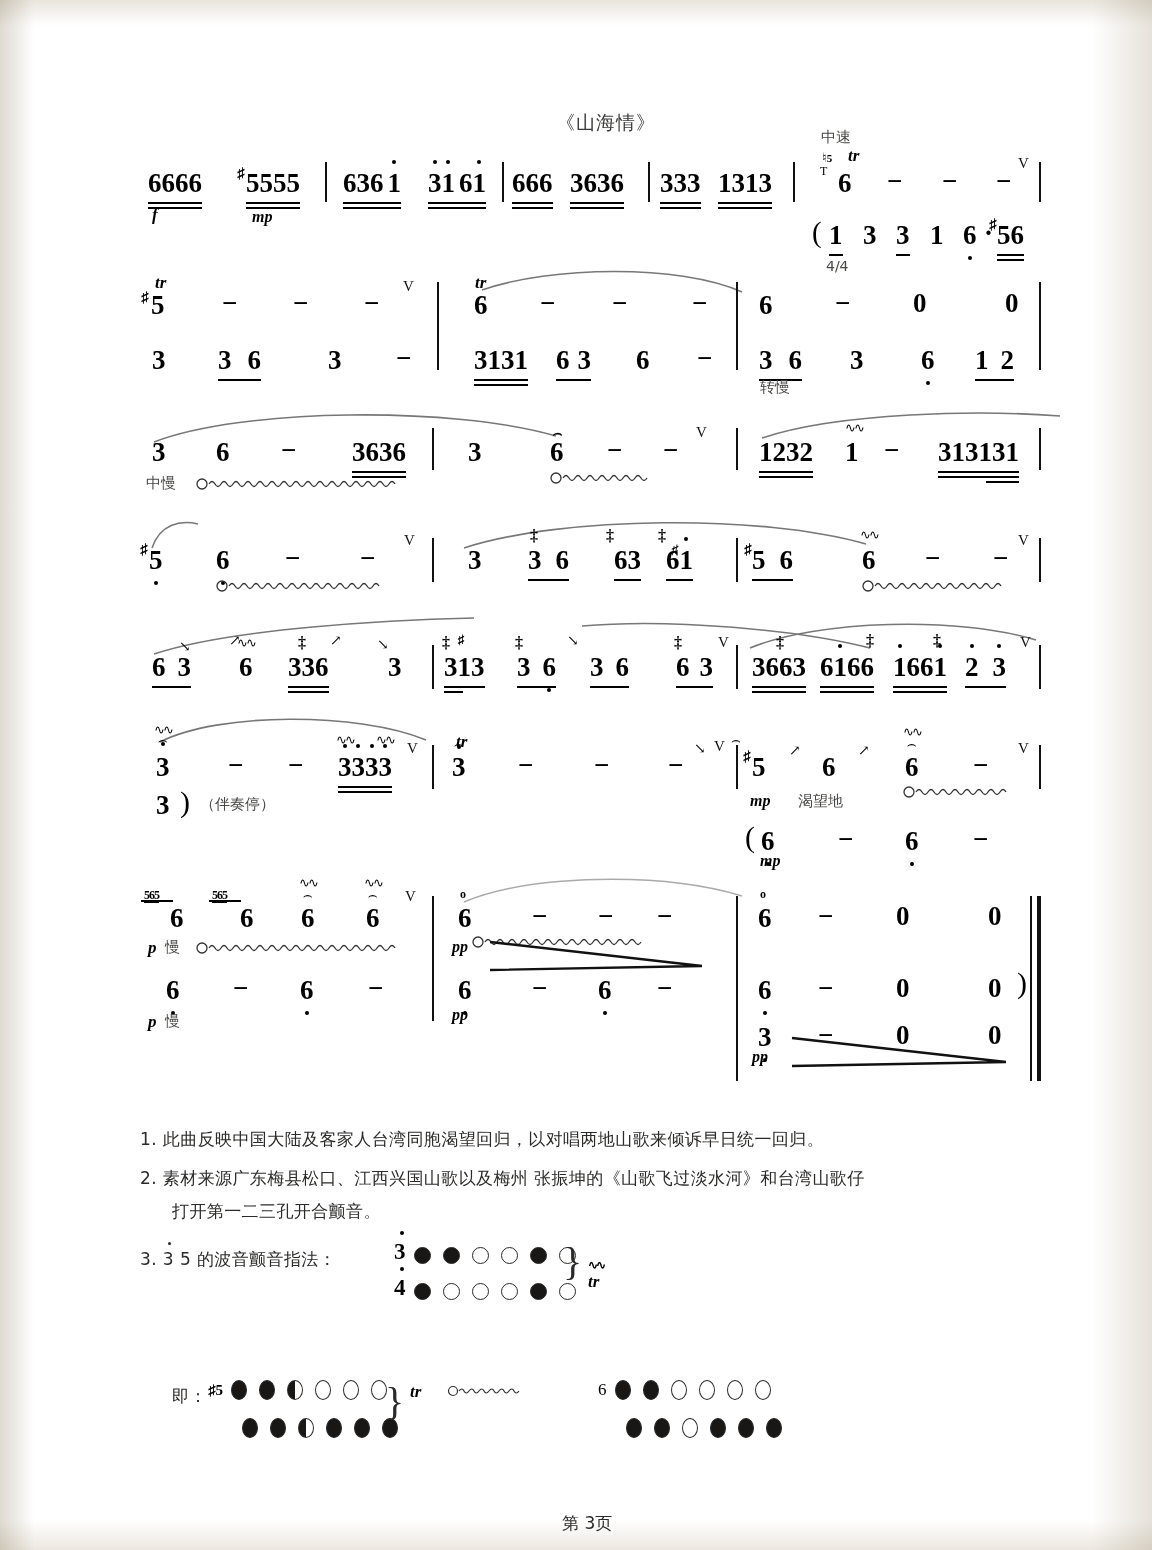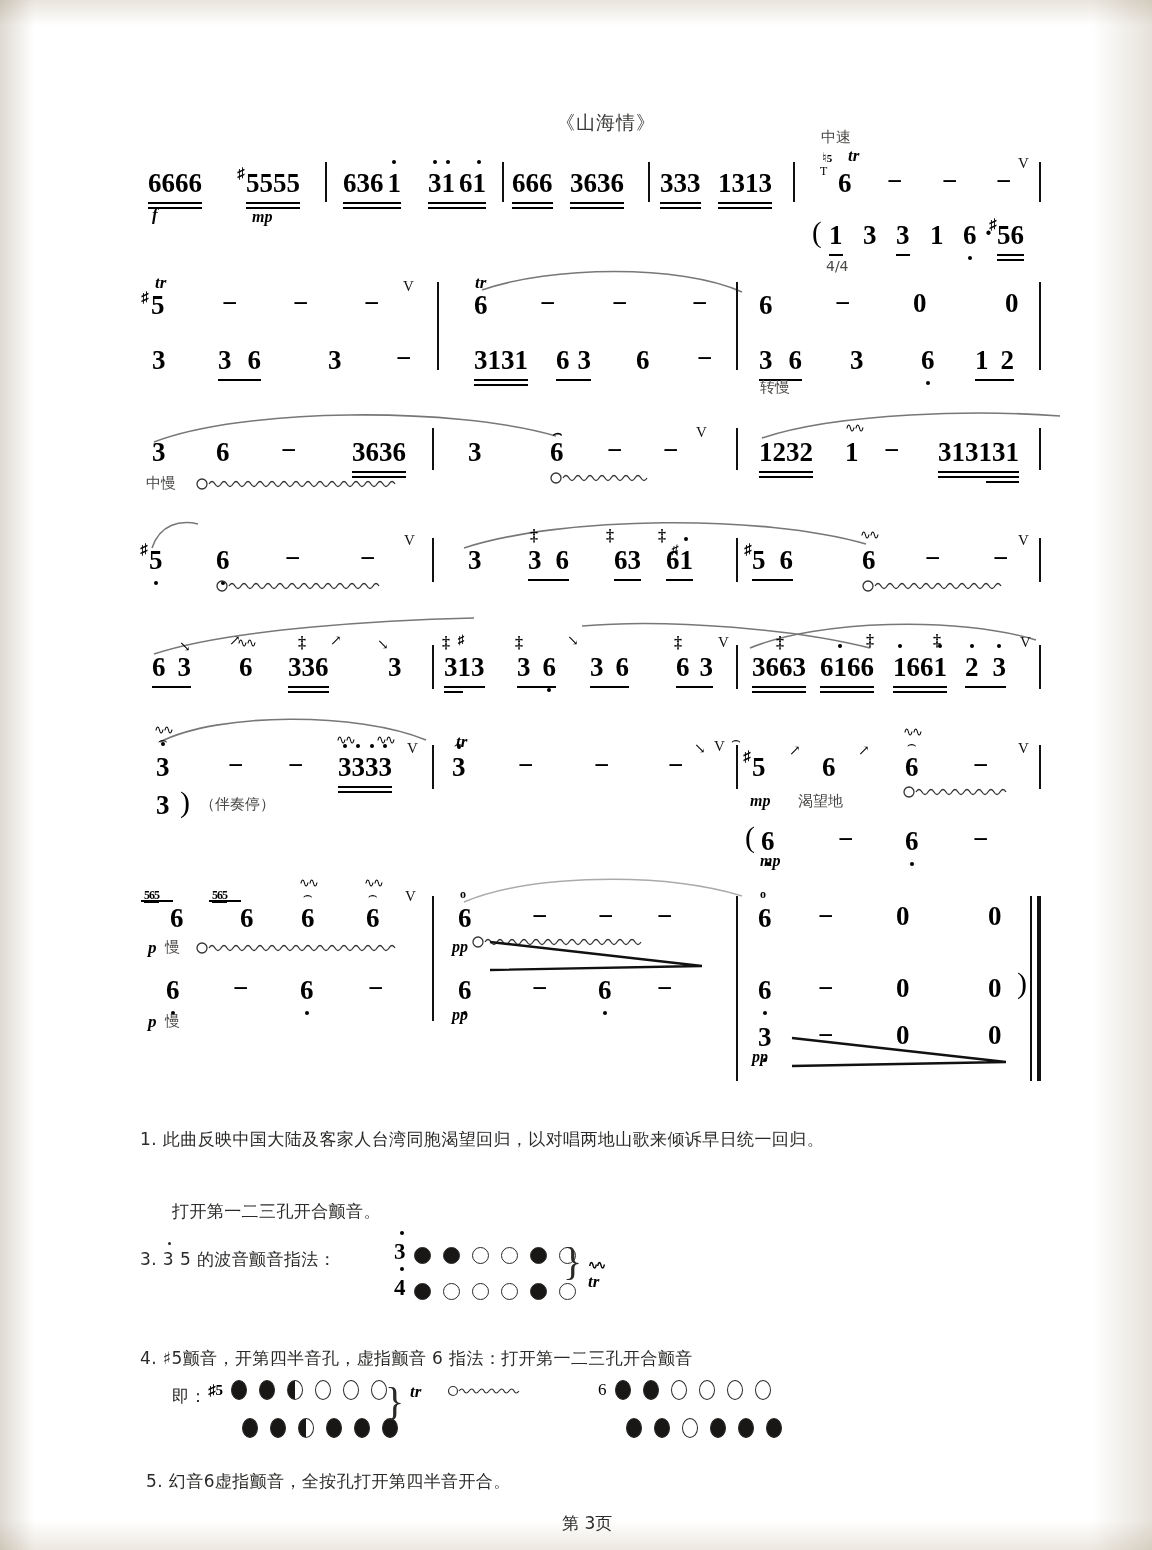--- a/index.html
+++ b/index.html
@@ -583,20 +583,24 @@
 
     <div class="bar" style="left:1030px;top:896px;height:185px;"></div>
     <div class="bar thick" style="left:1037px;top:896px;height:185px;"></div>
   </div>
 
   <div class="note-line" style="left:140px;top:1128px;">
     <span>1.</span>
     <span>此曲反映中国大陆及客家人台湾同胞渴望回归，以对唱两地山歌来倾诉早日统一回归。</span>
   </div>
 
+  <div class="note-line" style="left:140px;top:1167px;">
+    <span>2.</span>
+    <span>素材来源广东梅县松口、江西兴国山歌以及梅州 张振坤的《山歌飞过淡水河》和台湾山歌仔</span>
+  </div>
   <div class="note-line" style="left:172px;top:1200px;">打开第一二三孔开合颤音。</div>
 
   <div class="note-line" style="left:140px;top:1248px;">
     <span>3.</span>
     <span style="position:relative;display:inline-block;">
       <i style="position:absolute;left:5px;top:-7px;width:3px;height:3px;border-radius:50%;background:#2b2a28;"></i>
       <span>3</span>
     </span>
     <span>5 的波音颤音指法：</span>
   </div>
@@ -618,24 +622,20 @@
     <span class="hole"></span>
     <span class="hole"></span>
     <span class="hole"></span>
     <span class="hole full"></span>
     <span class="hole"></span>
   </div>
   <div class="brace" style="left:563px;top:1238px;color:#2b2a28;">}</div>
   <div class="abs" style="left:588px;top:1272px;font-style:italic;font-weight:bold;font-size:17px;">
     <span style="position:absolute;left:0;top:-14px;font-size:12px;letter-spacing:-2px;font-style:normal;">∿∿</span>tr</div>
 
-  <div class="note-line" style="left:140px;top:1347px;">
-    <span>4.</span>
-    <span>♯5颤音，开第四半音孔，虚指颤音 6 指法：打开第一二三孔开合颤音</span>
-  </div>
   <div class="note-line" style="left:172px;top:1385px;">即：</div>
 
   <div class="abs" style="left:208px;top:1380px;">
     <span style="font-size:15px;font-weight:bold;vertical-align:middle;">♯5</span>
     <span class="hole oval full"></span>
     <span class="hole oval full"></span>
     <span class="hole oval half"></span>
     <span class="hole oval"></span>
     <span class="hole oval"></span>
     <span class="hole oval"></span>
@@ -666,21 +666,17 @@
   </div>
   <div class="abs" style="left:622px;top:1418px;">
     <span class="hole oval full"></span>
     <span class="hole oval full"></span>
     <span class="hole oval"></span>
     <span class="hole oval full"></span>
     <span class="hole oval full"></span>
     <span class="hole oval full"></span>
   </div>
 
-  <div class="note-line" style="left:146px;top:1470px;">
-    <span>5.</span>
-    <span>幻音6虚指颤音，全按孔打开第四半音开合。</span>
-  </div>
 
   <div class="pagenum" style="left:562px;top:1512px;">第 3页</div>
 
 </div>
 </div>
 
 </body></html>

